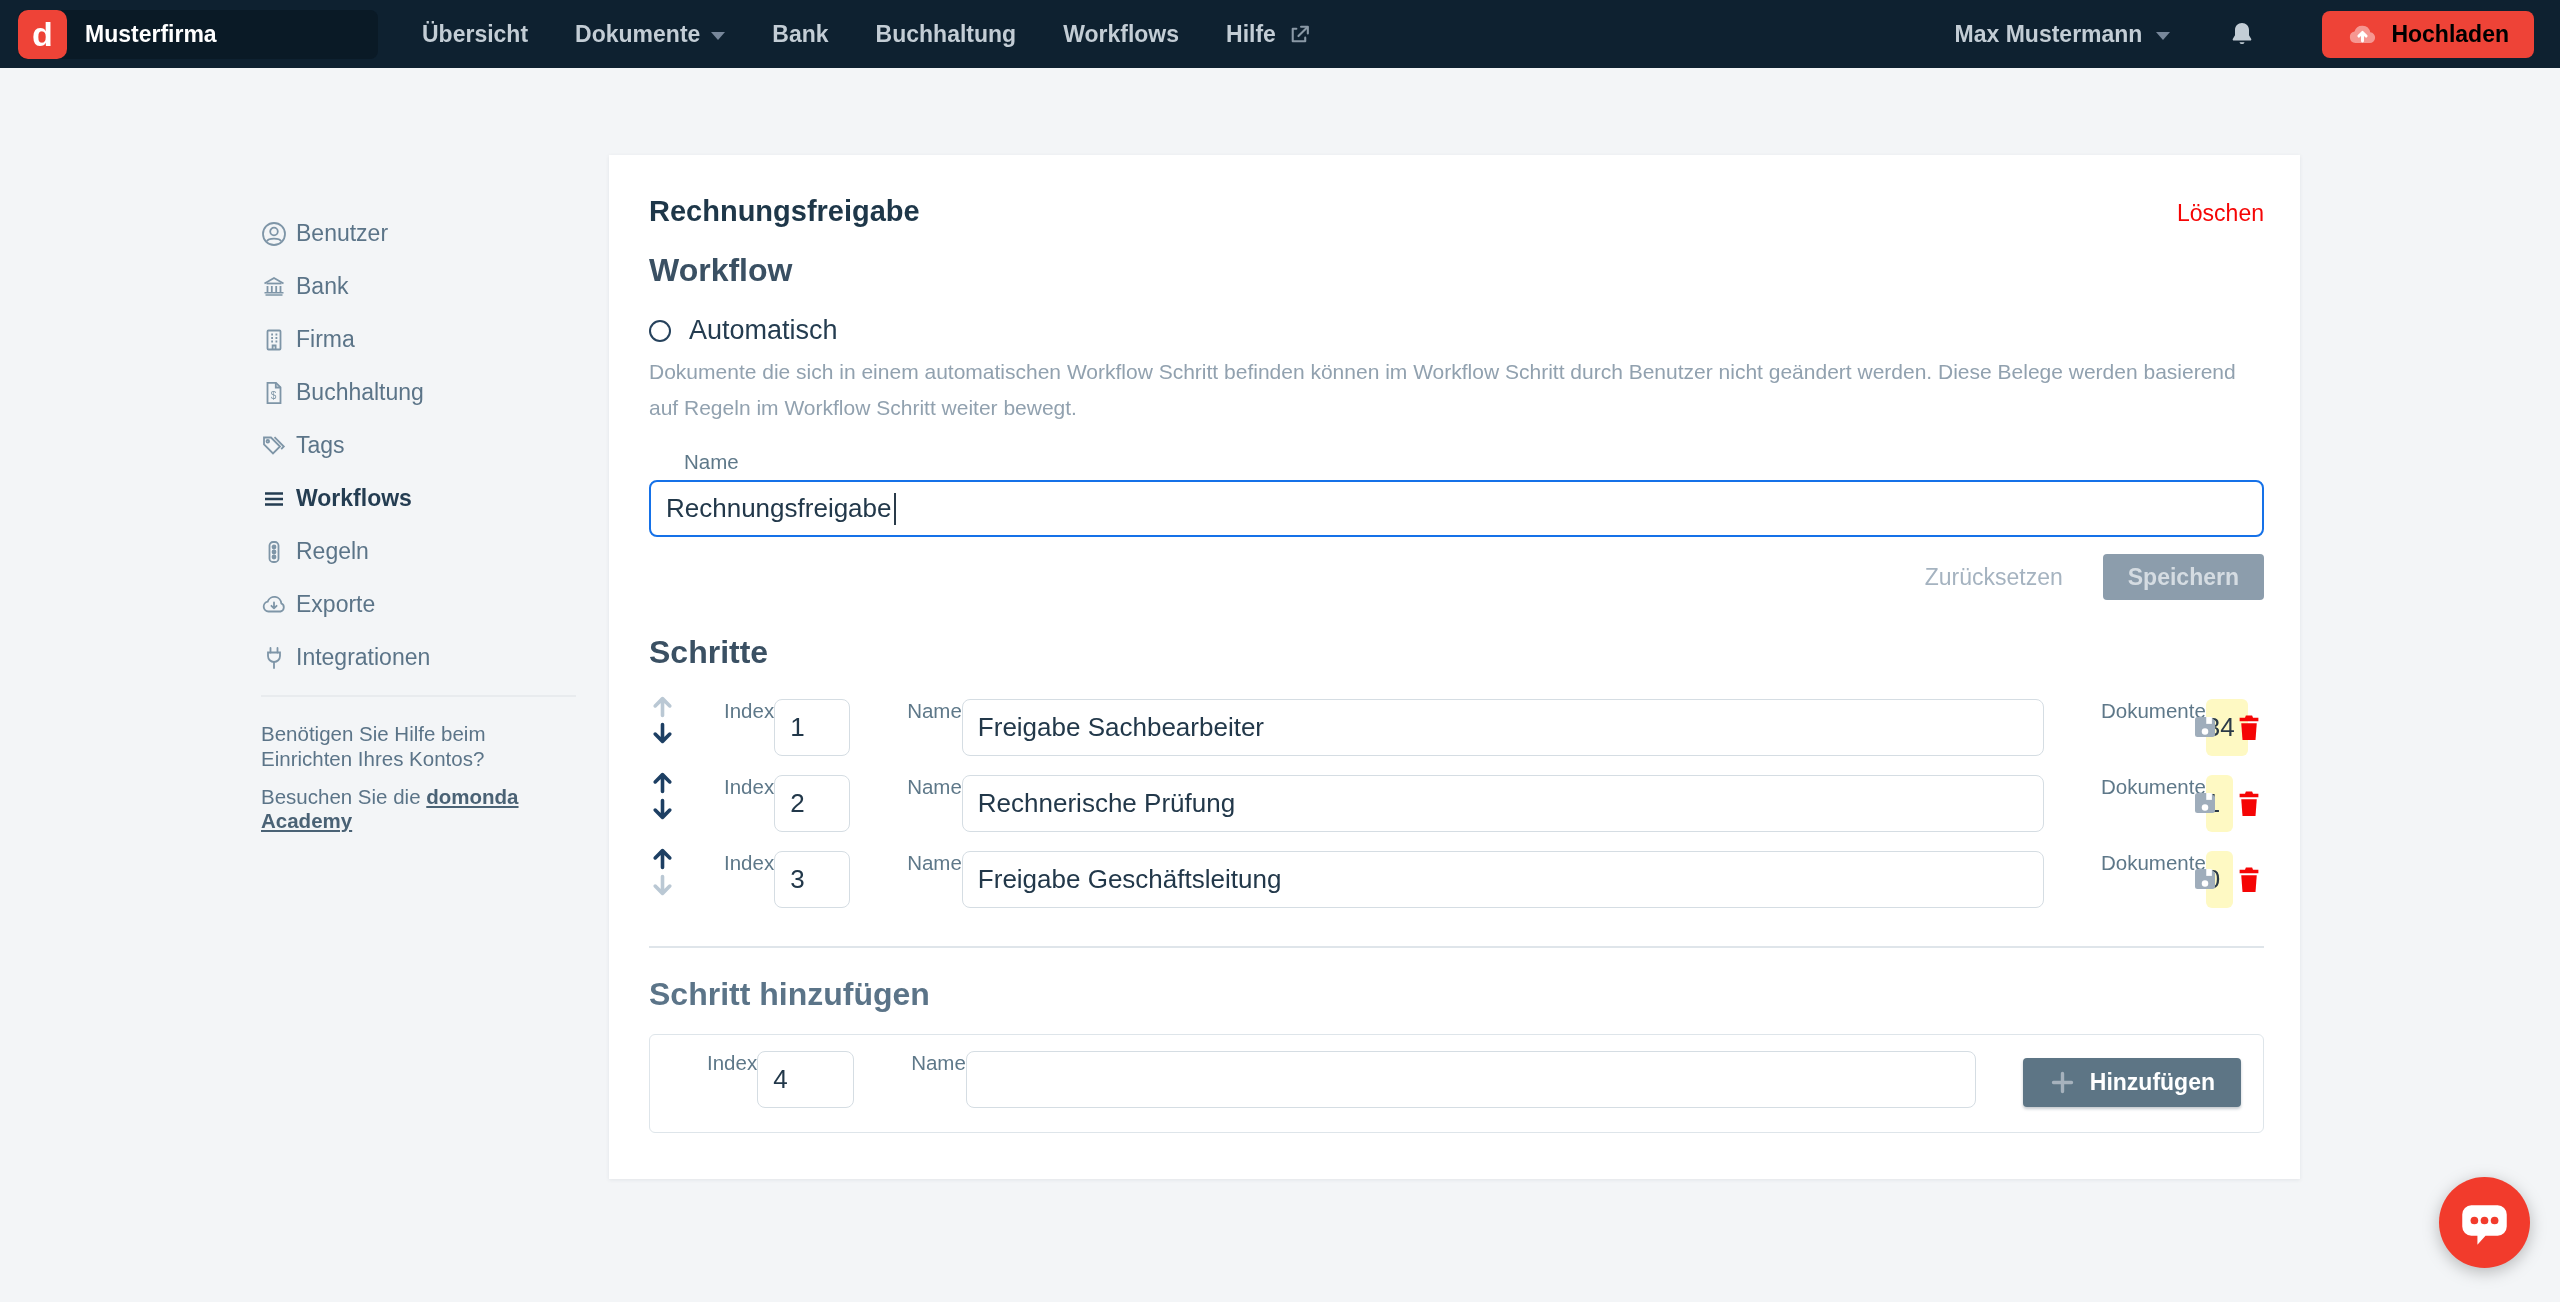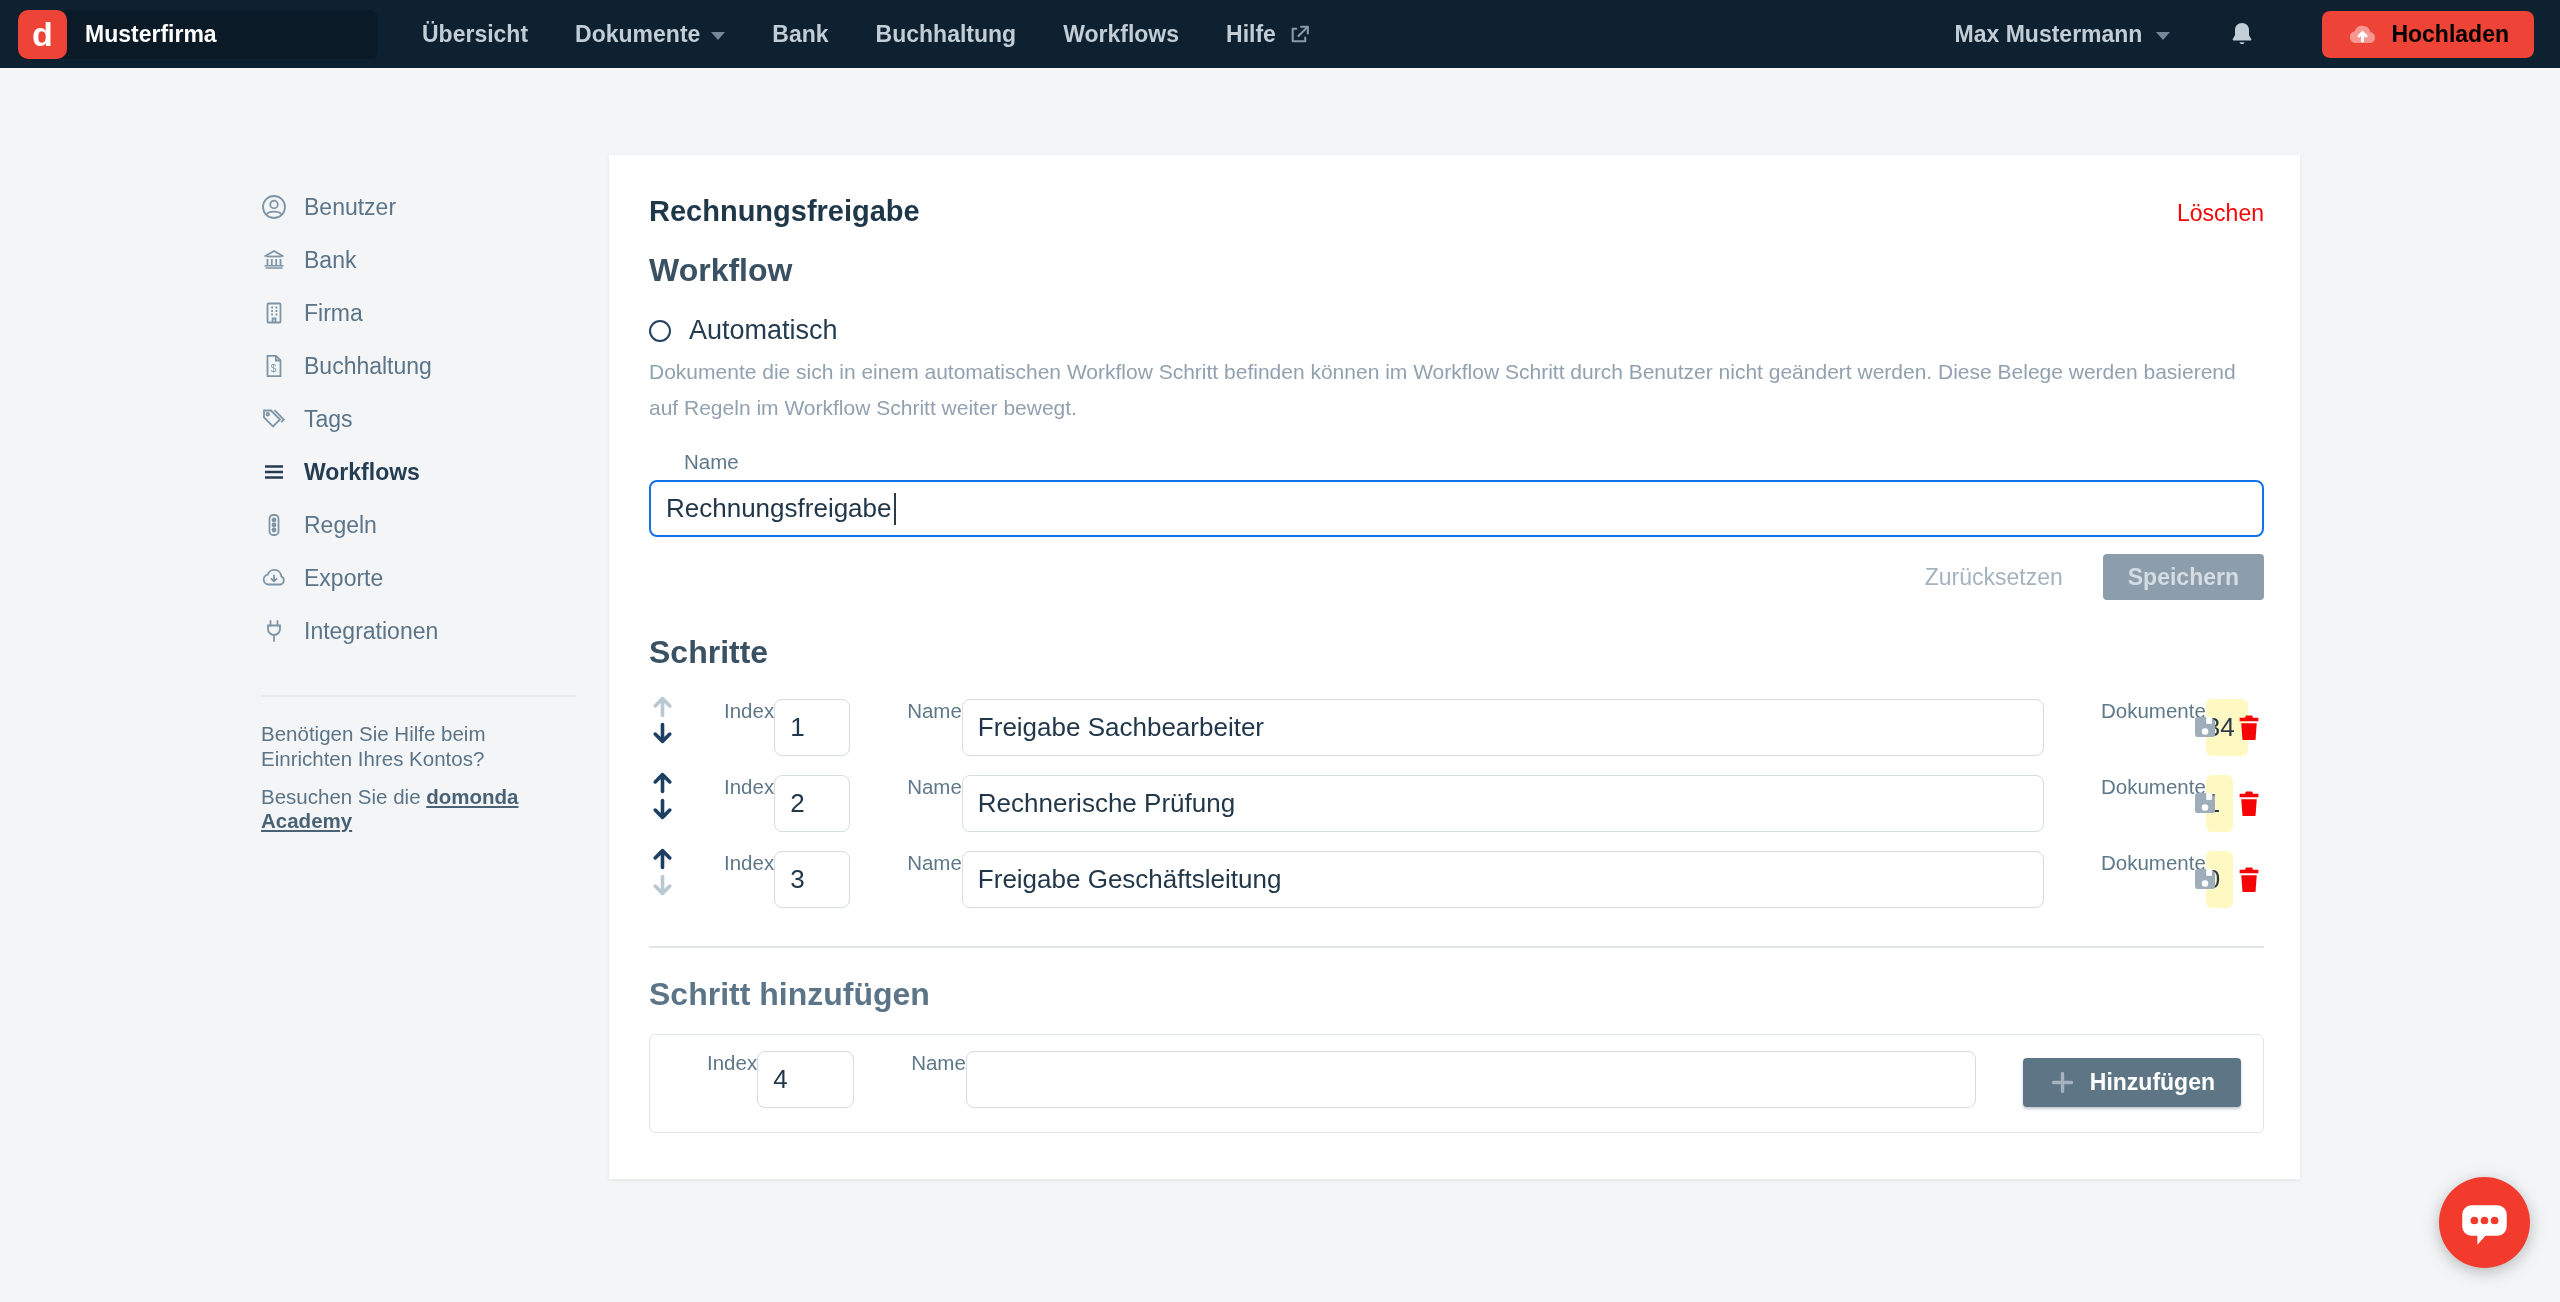--- a/index.html
+++ b/index.html
@@ -15,21 +15,21 @@
   .nav-item { display:flex; align-items:center; gap:11px; color:#c3cdd5; font-size:23px; font-weight:600; text-decoration:none; cursor:pointer; white-space:nowrap; }
   .caret { width:0; height:0; border-left:7px solid transparent; border-right:7px solid transparent; border-top:8px solid #77879a; margin-top:3px; }
   .topbar-right { margin-left:auto; display:flex; align-items:center; }
   .user-menu { display:flex; align-items:center; gap:14px; color:#c3cdd5; font-size:23px; font-weight:600; cursor:pointer; }
   .bell { margin-left:58px; margin-right:38px; cursor:pointer; display:flex; }
   .upload-btn { display:flex; align-items:center; gap:13px; height:47px; background:#ee4337; border:none; border-radius:8px; color:#000000; font-family:inherit; font-size:23px; font-weight:700; padding:0 25px; cursor:pointer;margin-left:28px; }
 
   
   .content { display:flex; }
   .sidebar { width:609px; flex:none; padding:126px 0 0 261px; }
-  .side-item { display:flex; align-items:flex-start; gap:17px; height:53px; color:#5b7488; font-size:23px; text-decoration:none; cursor:pointer; }
+  .side-item { display:flex; align-items:flex-end; gap:9px; height:53px; color:#5b7488; font-size:23px; text-decoration:none; cursor:pointer; }
   .side-icon { width:26px; height:26px; color:#7e95a7; display:flex; flex:none; }
   .side-item.active { color:#243d52; font-weight:700; }
   .side-item.active .side-icon { color:#243d52; }
   .side-divider { width:315px; border:none; border-top:2px solid #e8ebee; margin-top:24px; }
   .side-help { margin-top:24px; width:305px; color:#5b7488; font-size:20.5px; line-height:25px; }
   .side-help-link-row { margin-top:14px; color:#5b7488; font-size:20.5px; }
   .academy-link { color:#4a6275; font-weight:700; text-decoration:underline; cursor:pointer; }
 
   
   .card { width:1691px; margin-top:87px; background:#fff; border-radius:0; box-shadow:0 1px 4px rgba(20,40,60,.08); padding:40px 36px 46px 40px; height:fit-content; }

